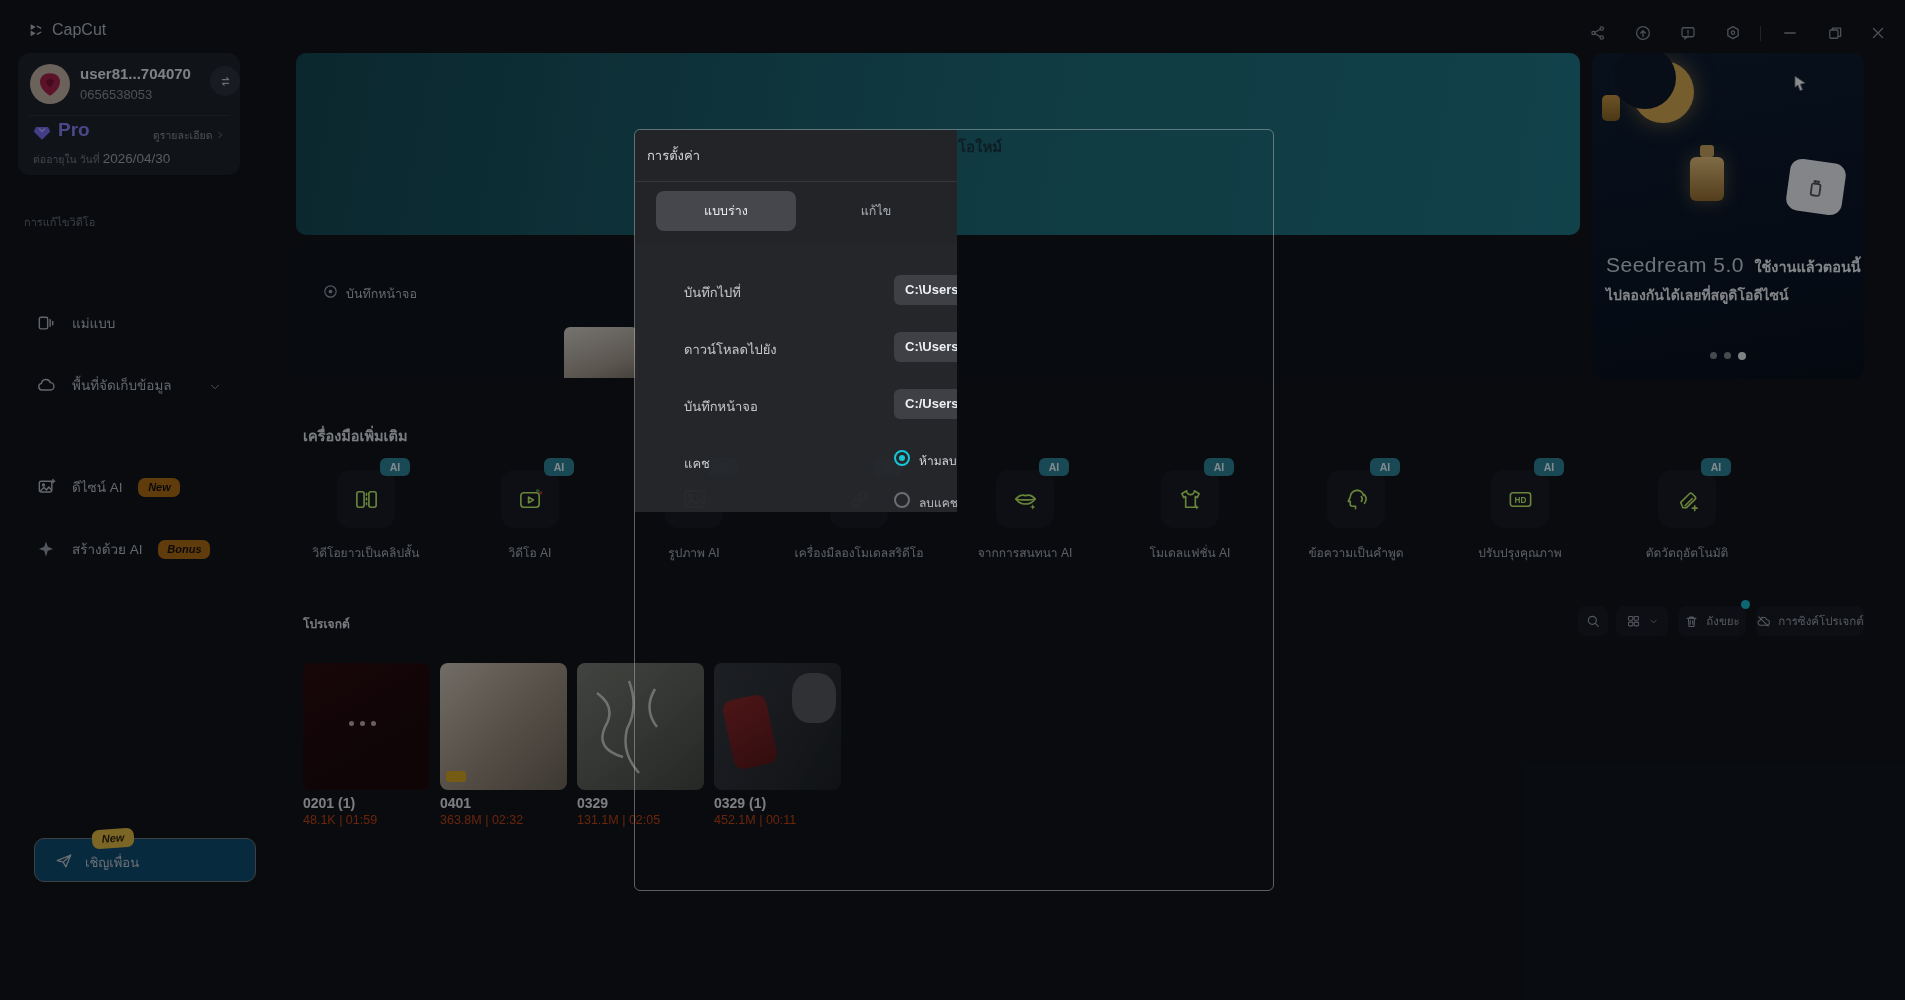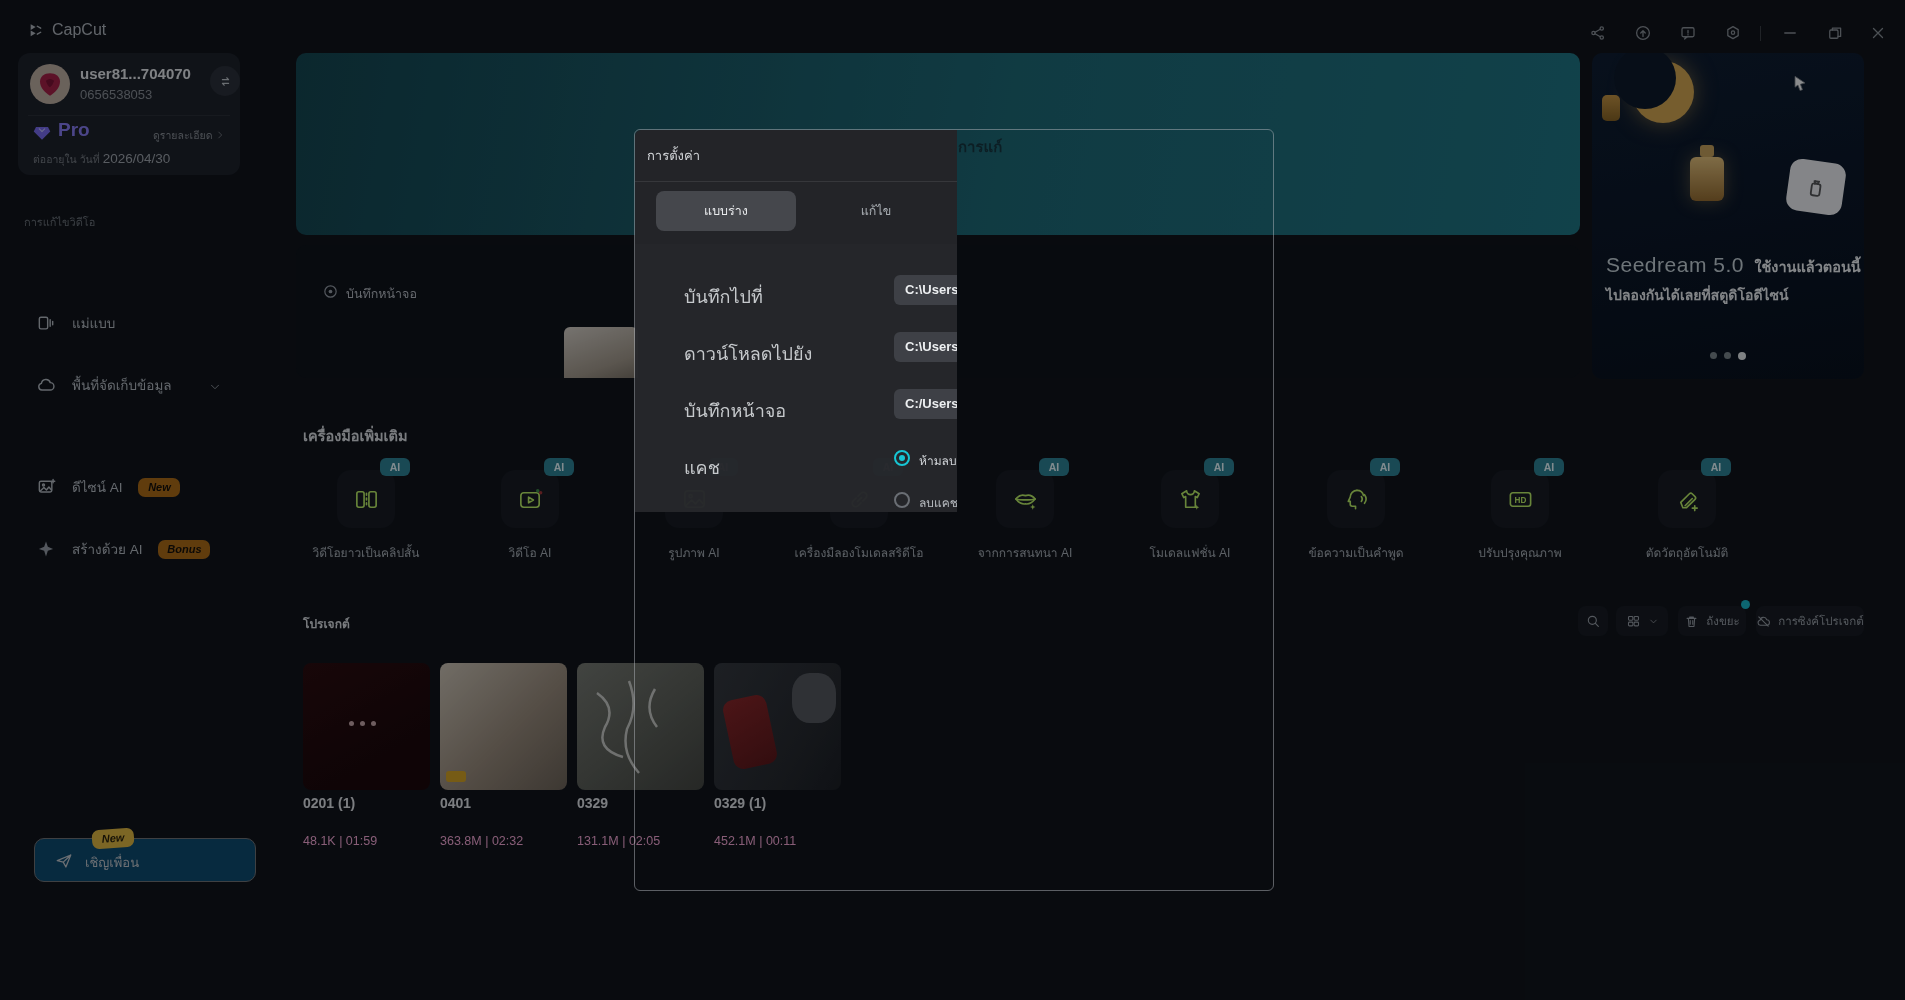--- a/index.html
+++ b/index.html
@@ -11,27 +11,27 @@
   .card{background:#1d2026;border-radius:12px;}
   .navitem{display:flex;align-items:center;gap:16px;color:#b7bcc1;font-size:13.5px;}
   .badge{display:inline-block;border-radius:7px;font-size:11px;font-weight:bold;line-height:19px;text-align:center;}
   .aibadge{position:absolute;width:30px;height:18px;border-radius:6px;background:#2e8494;color:#eafcff;
            font-size:10.5px;font-weight:bold;text-align:center;line-height:18px;}
   .toolbox{position:absolute;width:58px;height:58px;border-radius:14px;background:#17191e;color:#bef264;
            display:flex;align-items:center;justify-content:center;}
   .toollabel{position:absolute;width:150px;text-align:center;font-size:12px;color:#aab0b5;top:543px;}
   .thumb{position:absolute;width:127px;height:127px;border-radius:8px;top:663px;overflow:hidden;}
   .ptitle{position:absolute;top:795px;font-size:14px;font-weight:bold;color:#e3e5e7;}
-  .pmeta{position:absolute;top:834px;font-size:12.5px;color:#f9a8d4;}
+  .pmeta{position:absolute;top:813px;font-size:12.5px;color:#c2410c;}
   .tbtn{position:absolute;height:30px;top:606px;background:#17191e;border-radius:8px;color:#9aa0a6;
         display:flex;align-items:center;justify-content:center;gap:7px;font-size:11.5px;}
   .radio{position:absolute;width:16px;height:16px;border-radius:50%;box-sizing:border-box;}
   .wctl{position:absolute;top:24px;width:18px;height:18px;color:#8d9297;}
   .dot{position:absolute;border-radius:50%;}
-  .field-label{position:absolute;left:49px;font-size:18px;color:#c6c9cc;}
+  .field-label{position:absolute;left:49px;font-size:13px;color:#c6c9cc;}
   .field-box{position:absolute;left:259px;width:190px;height:30px;border-radius:6px;background:#3e4046;
              color:#edeff1;font-size:13px;font-weight:bold;line-height:30px;padding-left:11px;box-sizing:border-box;}
 </style>
 </head>
 <body>
 
 <div id="app">
 
   <div class="abs" style="left:24px;top:20px;display:flex;align-items:center;gap:8px;color:#b3b8bd;">
     <svg class="ic" width="20" height="20" viewBox="0 0 24 24">
@@ -160,21 +160,21 @@
   <div class="abs" style="left:34px;top:838px;width:222px;height:44px;border:1px solid #737373;background:#0c4a6e;border-radius:10px;box-sizing:border-box;">
     <svg class="ic abs" width="18" height="18" viewBox="0 0 24 24" style="left:20px;top:13px;color:#c6cacd;">
         <path d="M3 11.5 L21 4 L14.5 20 L11 13.5 Z M11 13.5 L21 4"></path>
       </svg>
     <span class="abs" style="left:50px;top:13px;font-size:13px;color:#c6cacd;">เชิญเพื่อน</span>
   </div>
   <span class="badge abs" style="left:92px;top:829px;width:42px;background:#e3b93d;color:#2a1f07;font-style:italic;transform:rotate(-4deg);">New</span>
 
 
   <div class="abs" style="left:296px;top:53px;width:1284px;height:182px;border-radius:10px;background:linear-gradient(100deg,#14454e 0%,#1d6974 55%,#1f7682 100%);">
-    <div class="abs" style="left:662px;top:82px;font-size:15px;font-weight:bold;color:#16343b;">การแก์</div>
+    <div class="abs" style="left:662px;top:82px;font-size:15px;font-weight:bold;color:#16343b;">โอใหม์</div>
   </div>
 
   <div class="abs" style="left:296px;top:245px;width:1284px;height:133px;border-radius:10px;background:#0d1116;">
     <svg class="ic abs" width="17" height="17" viewBox="0 0 24 24" style="left:26px;top:38px;color:#9aa0a6;">
         <circle cx="12" cy="12" r="8"></circle>
         <circle cx="12" cy="12" r="2.6" fill="currentColor" stroke="none"></circle>
       </svg>
     <span class="abs" style="left:50px;top:39px;font-size:12.5px;color:#b9bdc2;">บันทึกหน้าจอ</span>
     <div class="abs" style="left:268px;top:82px;width:74px;height:51px;border-radius:6px 6px 0 0;background:linear-gradient(160deg,#d8d1c6,#a59a8a 70%,#7d7365);"></div>
   </div>

